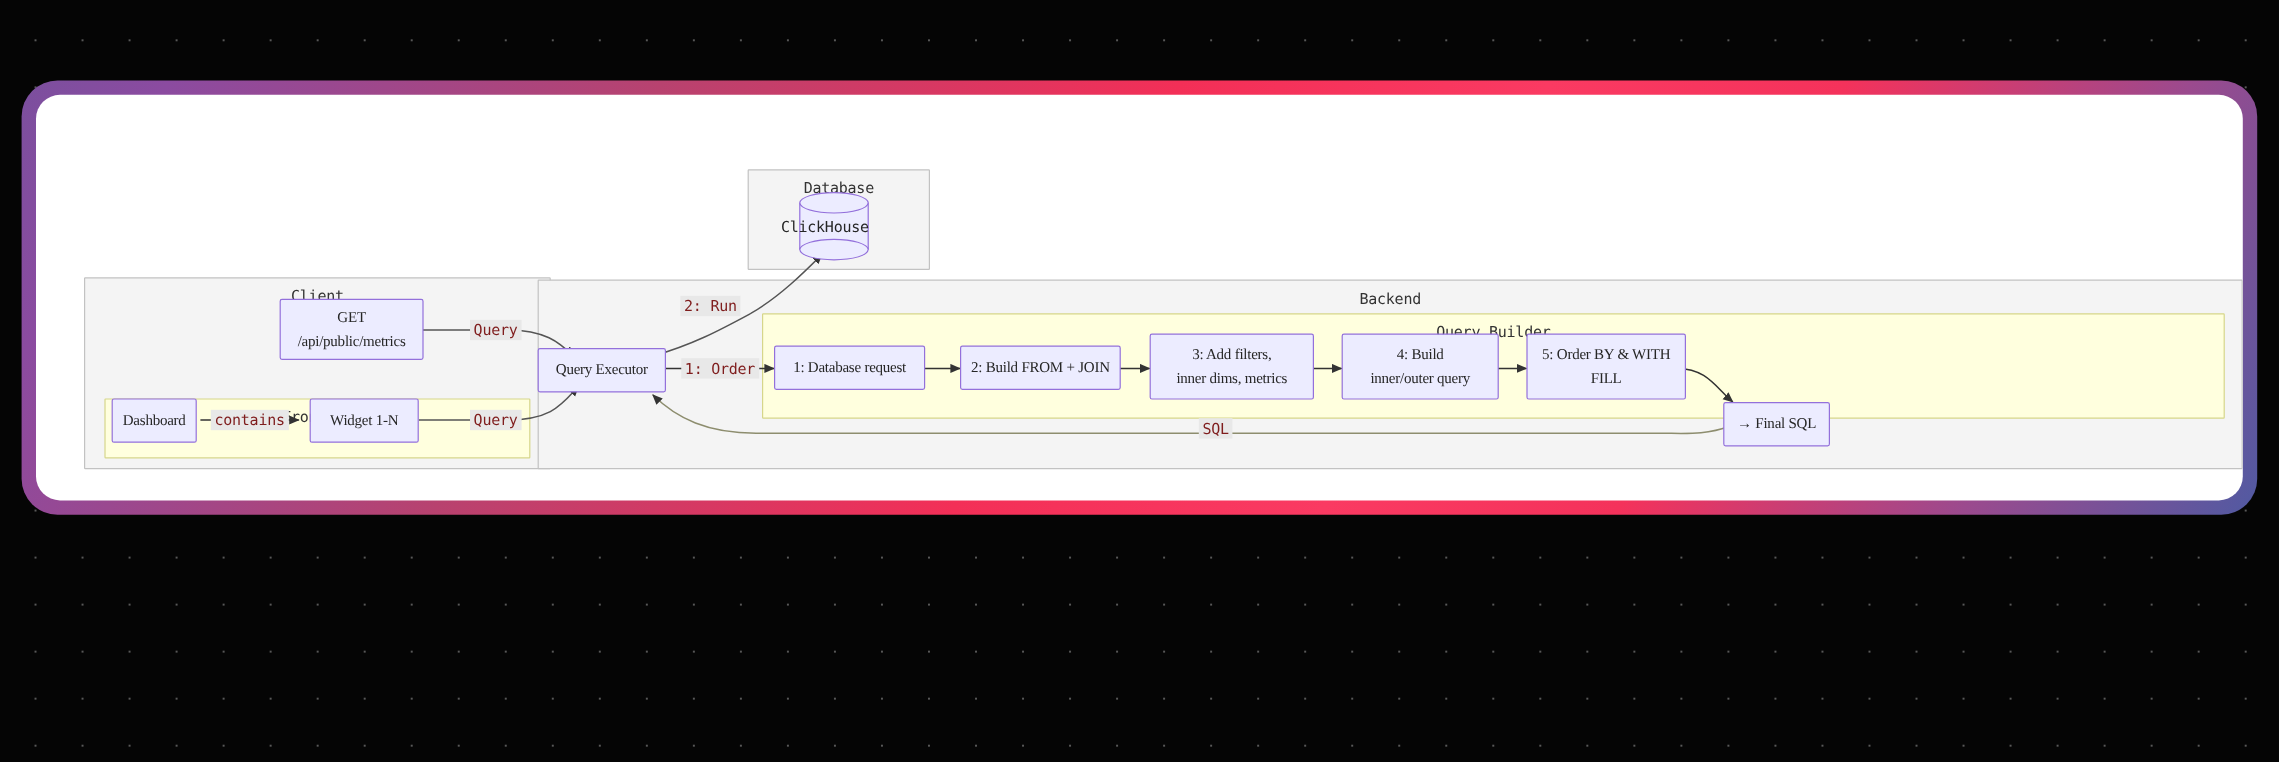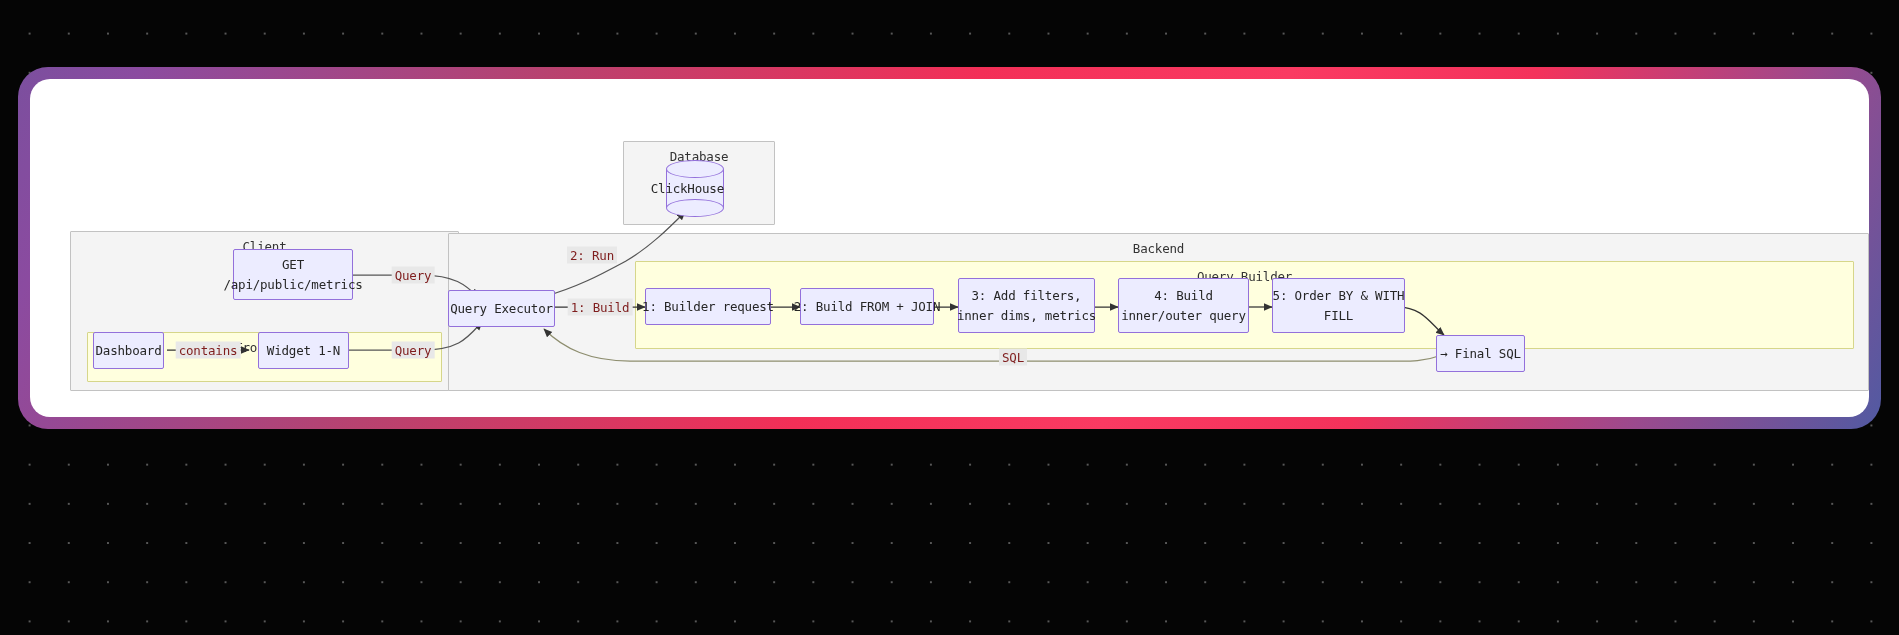--- a/index.html
+++ b/index.html
@@ -75,21 +75,21 @@
     flex-direction: column;
     align-items: center;
     justify-content: center;
     font-size: 12.5px;
     color: #262626;
     letter-spacing: -0.2px;
     line-height: 1.55;
     white-space: nowrap;
     text-align: center;
   }
-  .node span { display: block; }
+  .node span { display: block; font-family: Liberation Serif, serif; }
 
   
   .db-node {
     position: absolute;
     display: flex;
     align-items: center;
     justify-content: flex-end;
     font-size: 12.5px;
     color: #262626;
     letter-spacing: -0.2px;
@@ -210,21 +210,21 @@
         <div class="cyl-bot"></div>
         <div class="cyl-top"></div>
         <span class="cyl-text">ClickHouse</span>
       </div>
 
       <div class="node" style="left:418px; top:211px; width:107px; height:37px;">
         <span>Query Executor</span>
       </div>
 
       <div class="node" style="left:615px; top:209px; width:126px; height:37px;">
-        <span>1: Builder request</span>
+        <span>1: Database request</span>
       </div>
 
       <div class="node" style="left:770px; top:209px; width:134px; height:37px;">
         <span>2: Build FROM + JOIN</span>
       </div>
 
       <div class="node" style="left:928px; top:199px; width:137px; height:55px;">
         <span>3: Add filters,</span>
         <span>inner dims, metrics</span>
       </div>
@@ -244,19 +244,19 @@
       </div>
 
       <div class="edge-label" style="left:178px; top:271px;">contains</div>
 
       <div class="edge-label" style="left:383px; top:196px;">Query</div>
 
       <div class="edge-label" style="left:383px; top:271px;">Query</div>
 
       <div class="edge-label" style="left:562px; top:176px;">2: Run</div>
 
-      <div class="edge-label" style="left:570px; top:228px;">1: Build</div>
+      <div class="edge-label" style="left:570px; top:228px;">1: Order</div>
 
       <div class="edge-label" style="left:983px; top:278px;">SQL</div>
 
     </div>
   </div>
 </div>
 
 </body></html>

